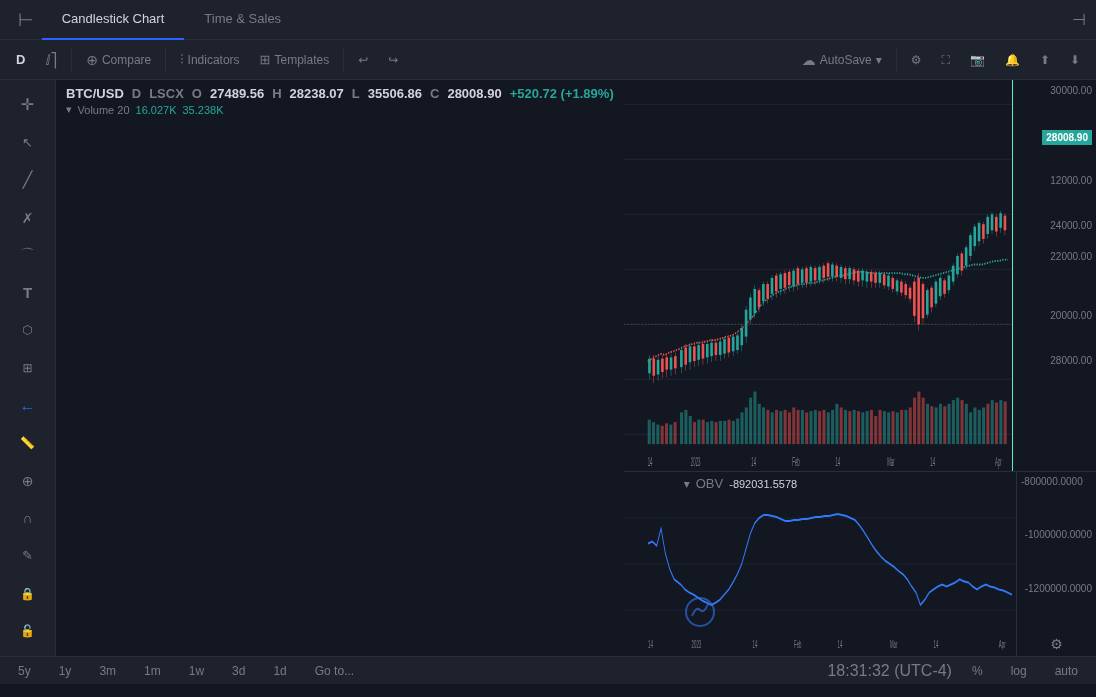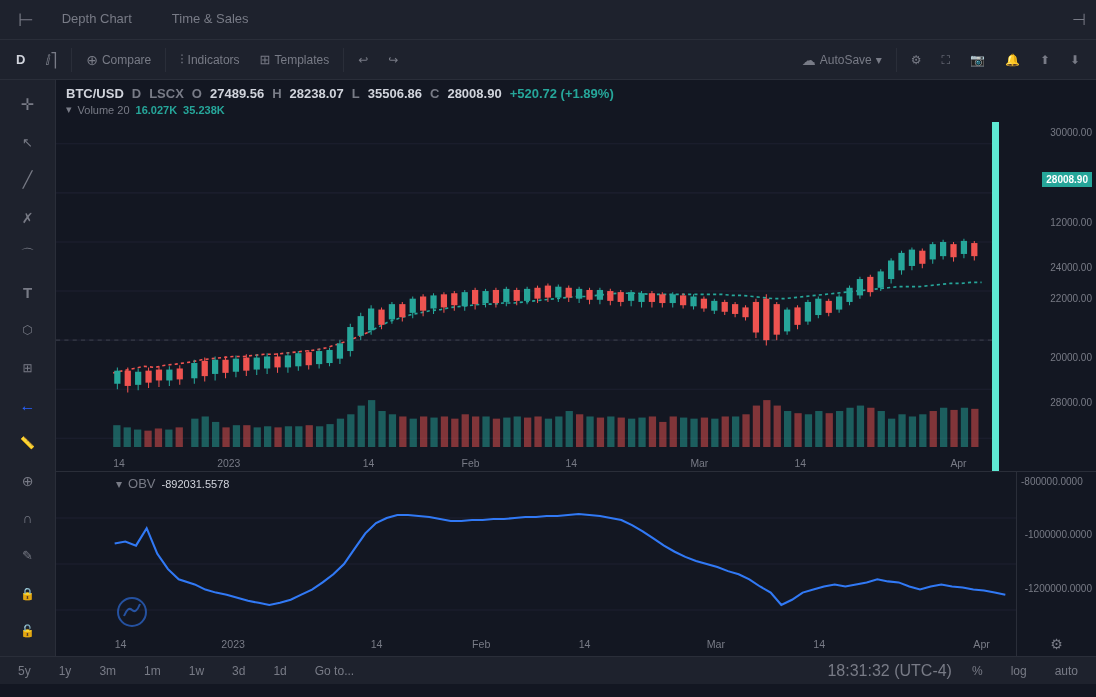--- a/index.html
+++ b/index.html
@@ -105,21 +105,20 @@
       color: #787b86;
       border-radius: 3px;
       font-size: 16px;
     }
     .tool-btn.active { color: #2962ff; }
 
     
     .chart-container {
       flex: 1;
       display: flex;
-      flex-direction: column;
       background: #131722;
       position: relative;
       overflow: hidden;
     }
 
     
     .chart-info {
       padding: 6px 10px;
       background: #131722;
       font-size: 12px;
@@ -133,21 +132,21 @@
       font-size: 13px;
     }
     .chart-info-row2 {
       display: flex;
       align-items: center;
       gap: 6px;
       color: #787b86;
       font-size: 11px;
       margin-top: 2px;
     }
-    .price-green { color: #26a69a; font-weight: bold; }
+    .price-green { color: #26a69a; }
     .price-change { color: #26a69a; }
 
     
     .bottom-bar {
       display: flex;
       align-items: center;
       background: #1e222d;
       border-top: 1px solid #2a2e39;
       height: 28px;
       padding: 0 10px;
@@ -186,22 +185,22 @@
       flex-direction: column;
       justify-content: space-between;
     }
   </style>
 </head>
 <body>
 
 <div class="tab-bar">
   <div class="tab-bar-left">
     <div style="color:#787b86;padding:0 8px;cursor:pointer;font-size:18px;">⊢</div>
-    <div class="tab">
-      <span>Depth Chart</span>
+    <div class="tab active">
+      <span>Candlestick Chart</span>
     </div>
     <div class="tab">
       <span>Time &amp; Sales</span>
     </div>
   </div>
   <div class="tab-bar-right">
     <div style="cursor:pointer;font-size:16px;">⊣</div>
   </div>
 </div>
 
@@ -621,21 +620,21 @@
             <text x="155" y="316" fill="#787b86" font-size="10">2023</text>
             <text x="295" y="316" fill="#787b86" font-size="10">14</text>
             <text x="390" y="316" fill="#787b86" font-size="10">Feb</text>
             <text x="490" y="316" fill="#787b86" font-size="10">14</text>
             <text x="610" y="316" fill="#787b86" font-size="10">Mar</text>
             <text x="710" y="316" fill="#787b86" font-size="10">14</text>
             <text x="860" y="316" fill="#787b86" font-size="10">Apr</text>
           </svg>
         </div>
 
-        <div style="width:104px;background:#131722;border-left:7px solid #5eead4;position:relative;font-size:10px;color:#787b86;">
+        <div style="width:84px;background:#131722;border-left:1px solid #5eead4;position:relative;font-size:10px;color:#787b86;">
 
           <div style="position:absolute;top:5px;right:4px;">30000.00</div>
           <div style="position:absolute;top:50px;right:4px;">
 
             <div style="background:#26a69a;color:#fff;padding:2px 4px;font-size:10px;font-weight:600;white-space:nowrap;">28008.90</div>
           </div>
           <div style="position:absolute;top:95px;right:4px;">12000.00</div>
           <div style="position:absolute;top:140px;right:4px;">24000.00</div>
           <div style="position:absolute;top:171px;right:4px;">22000.00</div>
           <div style="position:absolute;top:230px;right:4px;">20000.00</div>

